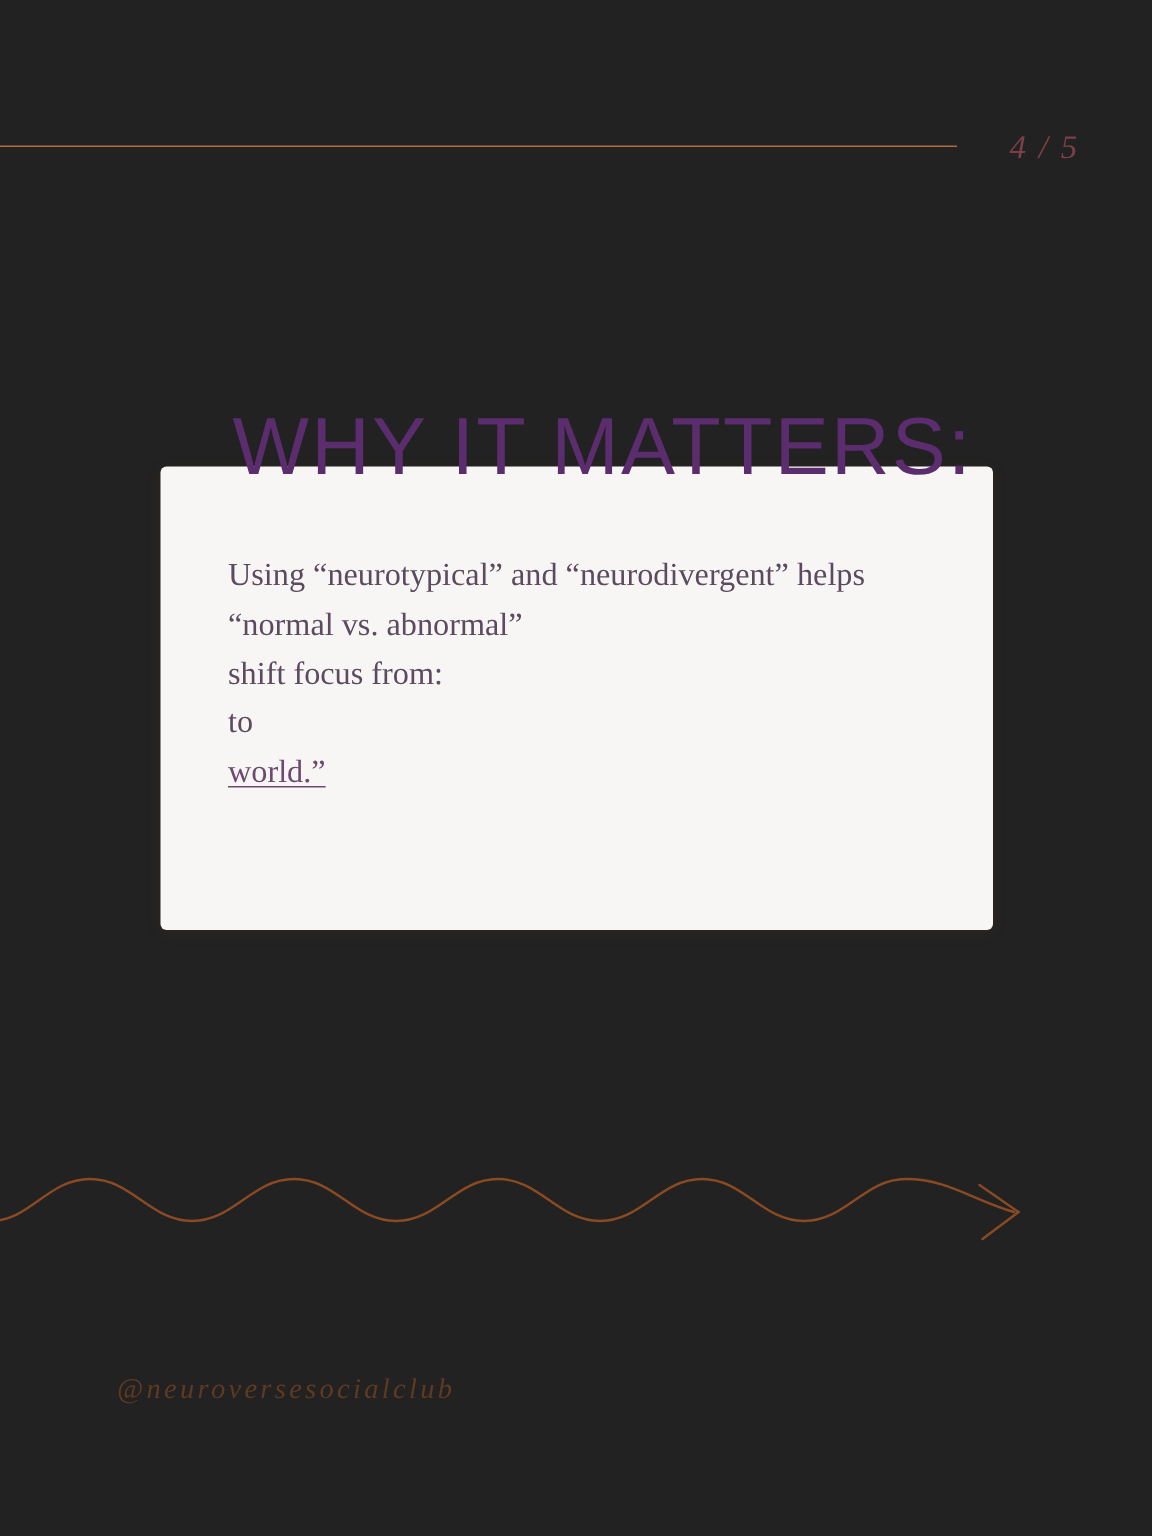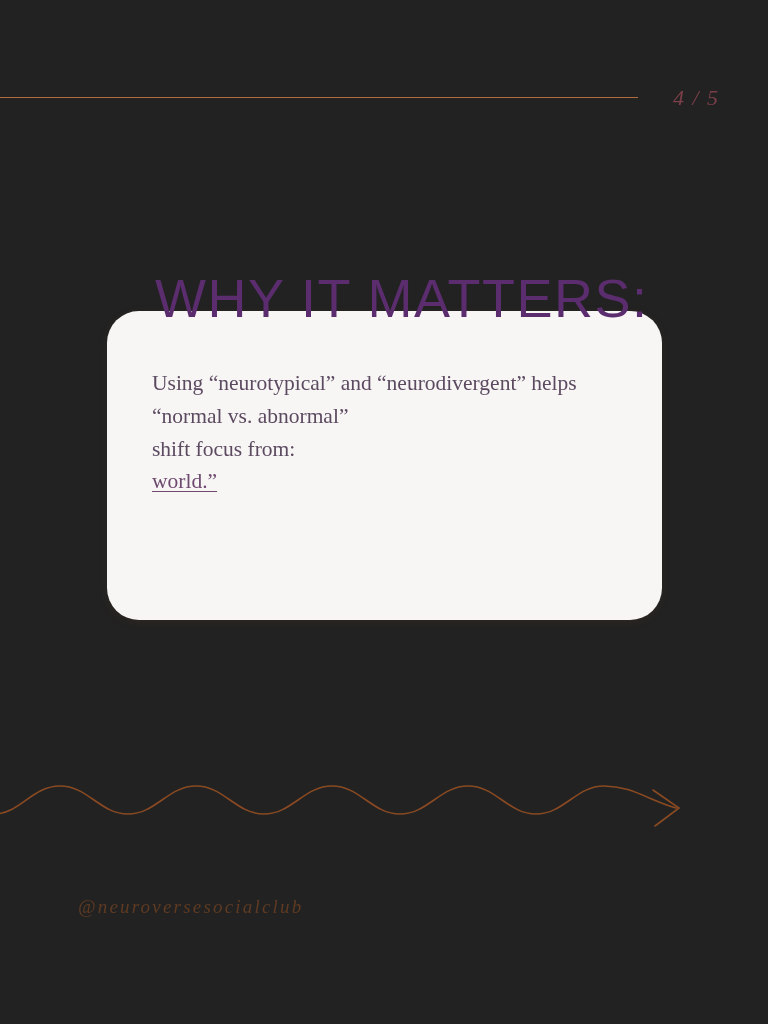--- a/index.html
+++ b/index.html
@@ -75,21 +75,21 @@
   }
 
   
   #content-card {
     position: absolute;
     left: 107px;
     top: 311px;
     width: 555px;
     height: 309px;
     background: #f7f6f5;
-    border-radius: 32px;
+    border-radius: 4px;
     z-index: 2;
     box-shadow: 0 2px 10px rgba(150, 90, 20, .10);
   }
 
   #card-body {
     position: absolute;
     left: 45px;
     top: 56px;
     width: 470px;
   }
@@ -122,21 +122,21 @@
     top: 770px;
     width: 700px;
     height: 80px;
     z-index: 1;
   }
 
   
   #handle {
     position: absolute;
     left: 78px;
-    top: 892px;
+    top: 912px;
     font-family: "Liberation Serif", serif;
     font-style: italic;
     font-size: 19px;
     letter-spacing: 2.2px;
     color: #5e3a22;
     white-space: nowrap;
     line-height: 30px;
   }
 </style>
 </head>
@@ -153,20 +153,21 @@
 
   <div id="content-card">
     <div id="card-body">
 
       <div class="body-line">Using “neurotypical” and “neurodivergent” helps</div>
 
       <div class="body-line">“normal vs. abnormal”</div>
 
       <div class="body-line">shift focus from:</div>
 
+      <div class="body-line">to</div>
 
 
       <div class="body-line underlined">world.”</div>
 
     </div>
   </div>
 
   <svg id="wavy-arrow" viewBox="0 0 700 80" xmlns="http://www.w3.org/2000/svg">
     <path d="M -6 44
              C 20 44, 32 16, 60 16

